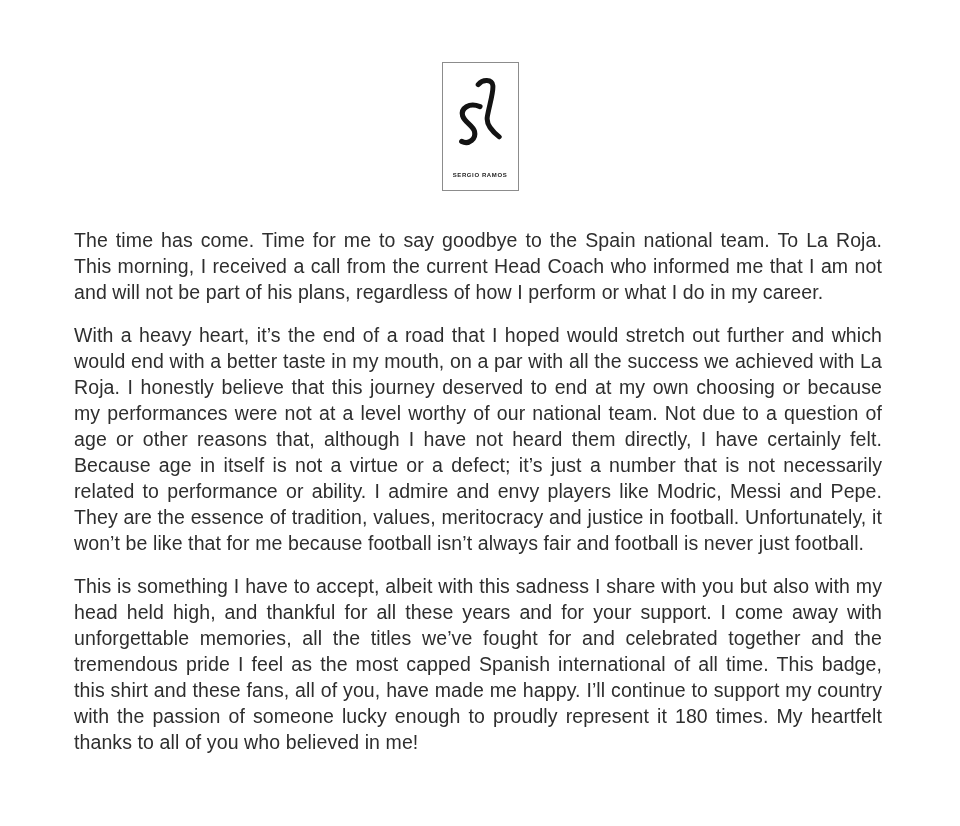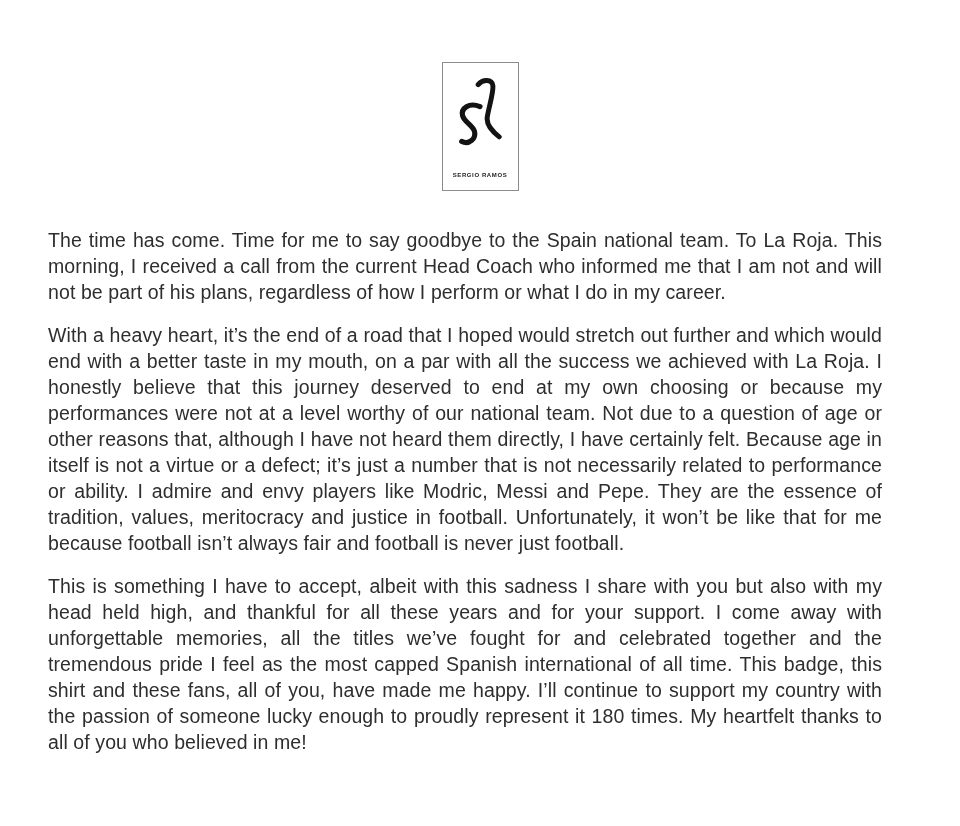--- a/index.html
+++ b/index.html
@@ -38,21 +38,21 @@
     margin-top: auto;
     margin-bottom: 12px;
     font-size: 6px;
     font-weight: bold;
     letter-spacing: 0.6px;
     color: #1c1c1c;
     white-space: nowrap;
     text-align: center;
   }
   .statement {
-    padding: 36px 78px 0 48px;
+    padding: 36px 78px 0 74px;
   }
   .statement p {
     margin: 0 0 17px 0;
     font-size: 19.5px;
     line-height: 26px;
     color: #2e2e2e;
     text-align: justify;
     letter-spacing: 0.1px;
   }
 </style>

